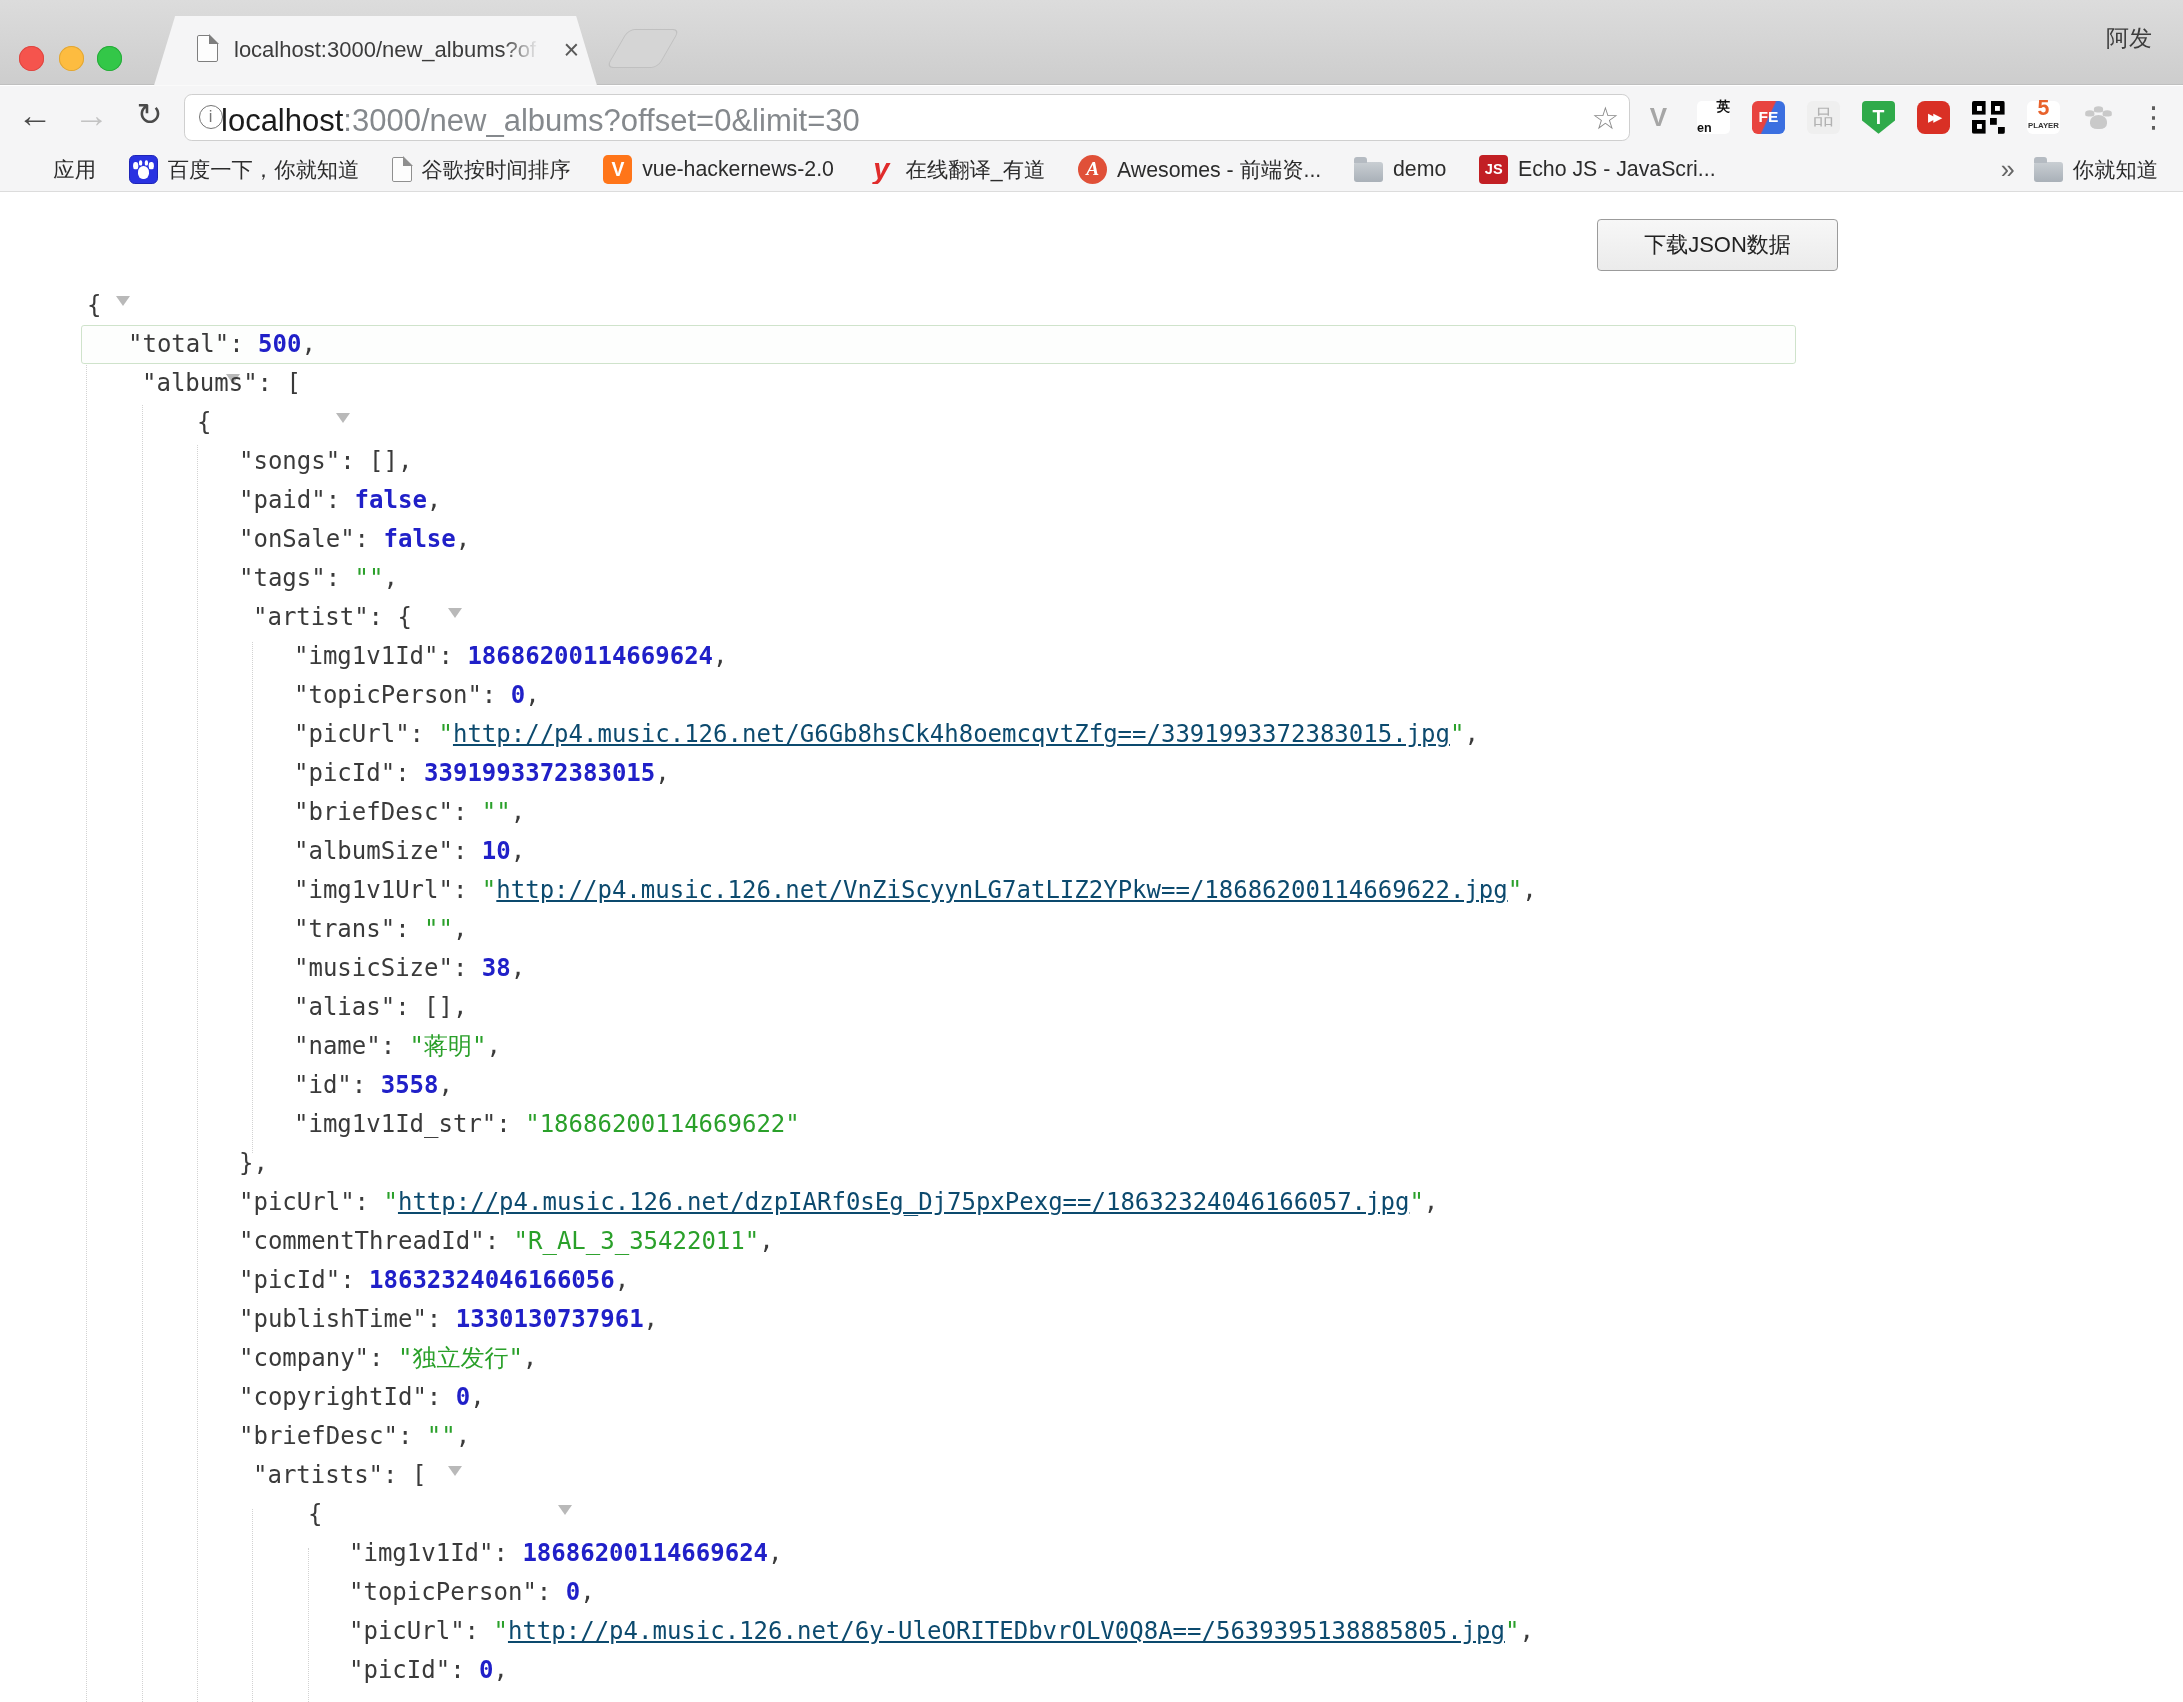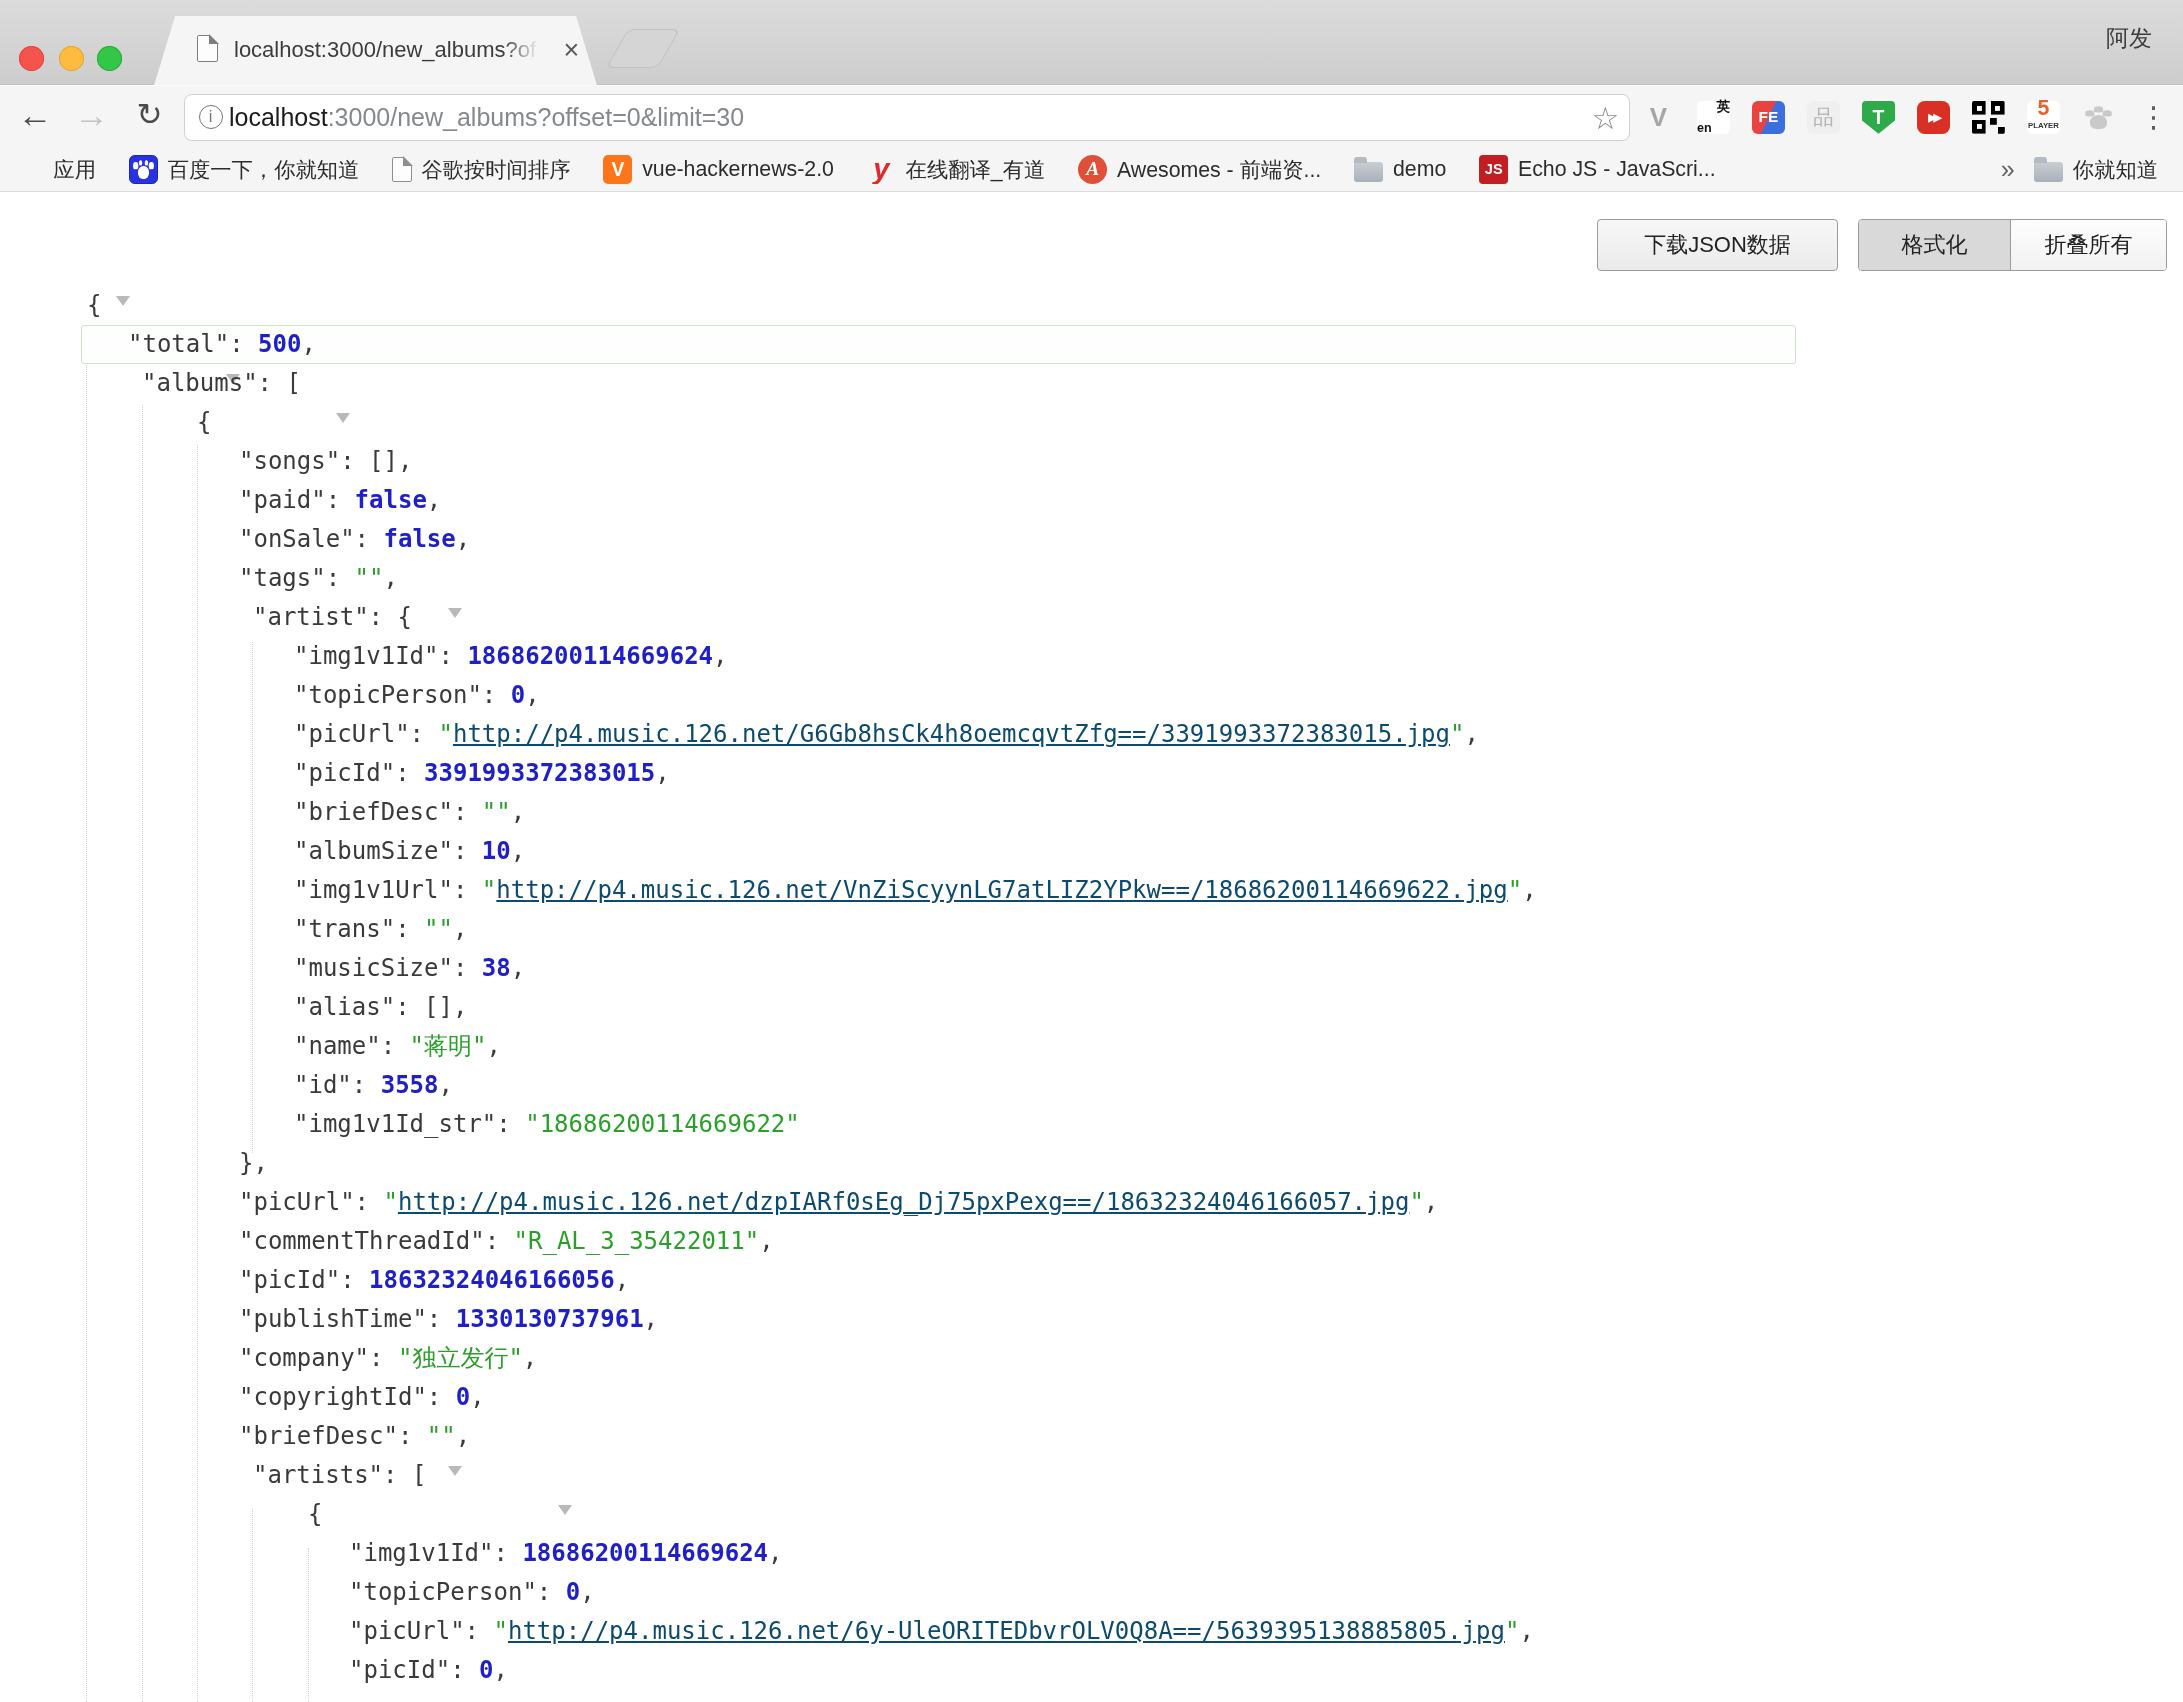--- a/index.html
+++ b/index.html
@@ -34,21 +34,21 @@
   .nav-ic { position:absolute; top:0; height:61px; line-height:58px; text-align:center;
     width:43px; font-size:35px; color:#4a4a4a; }
   .nav-back { left:13.6px; }
   .nav-fwd  { left:70px; color:#c3c3c3; }
   .nav-reload { left:128px; font-size:31px; }
   .urlbar { position:absolute; left:184px; top:7.8px; width:1446px; height:47px;
     background:#fff; border:1px solid #cfcfcf; border-radius:7.8px; }
   .info-ic { position:absolute; left:13.6px; top:10.7px; width:24px; height:24px;
     border:1.9px solid #757575; border-radius:50%; color:#757575; font-size:16.5px;
     text-align:center; line-height:21.3px; font-style:normal; }
-  .url-text { position:absolute; left:44px; top:7.8px; font-size:25px; white-space:nowrap; }
+  .url-text { position:absolute; left:36px; top:7.8px; font-size:31px; white-space:nowrap; }
   .url-host { color:#1b1b1b; }
   .url-rest { color:#85898d; }
   .star-ic { position:absolute; right:9.7px; top:4.9px; font-size:31px; color:#8a8a8a; }
 
   .ext-row { position:absolute; left:1642px; top:6.8px; height:49px; display:flex; gap:22px; align-items:center; }
   .ex { width:33px; height:33px; flex:none; display:flex; align-items:center; justify-content:center;
     font-weight:bold; border-radius:5.8px; position:relative; }
   .ex-vue-devtools { color:#a6a6a6; font-size:26px; }
   .ex-translate { background:#fff; border-radius:4.9px; }
   .ex-translate::before { content:"英"; position:absolute; top:-2.9px; right:0; font-size:13.6px; color:#111; }
@@ -227,24 +227,20 @@
     <span class="bm-chevron">»</span>
     <span class="bm">
       <span class="bmic ic-folder"></span>
       <span class="bm-label">你就知道</span>
     </span>
   </div>
 </div>
 
 <div class="content">
   <div class="btn-download">下载JSON数据</div>
-  <div class="seg">
-    <div class="seg-left">格式化</div>
-    <div class="seg-right">折叠所有</div>
-  </div>
 
   <div id="json">
     <div class="guide" style="left:86px;  top:128px;  bottom:0;"></div>
     <div class="guide" style="left:142px; top:204px;  bottom:0;"></div>
     <div class="guide" style="left:197px; top:244px;  bottom:0;"></div>
     <div class="guide" style="left:252px; top:441px;  height:511px;"></div>
     <div class="guide" style="left:252px; top:1308px; bottom:0;"></div>
     <div class="guide" style="left:308px; top:1347px; bottom:0;"></div>
     <div id="json-rows" style="position:absolute; left:0; top:85px; right:0;">
         <div class="row" style="padding-left: 73px;"><span class="tri" style="left: 43px;"></span><span class="tp">{</span></div>

